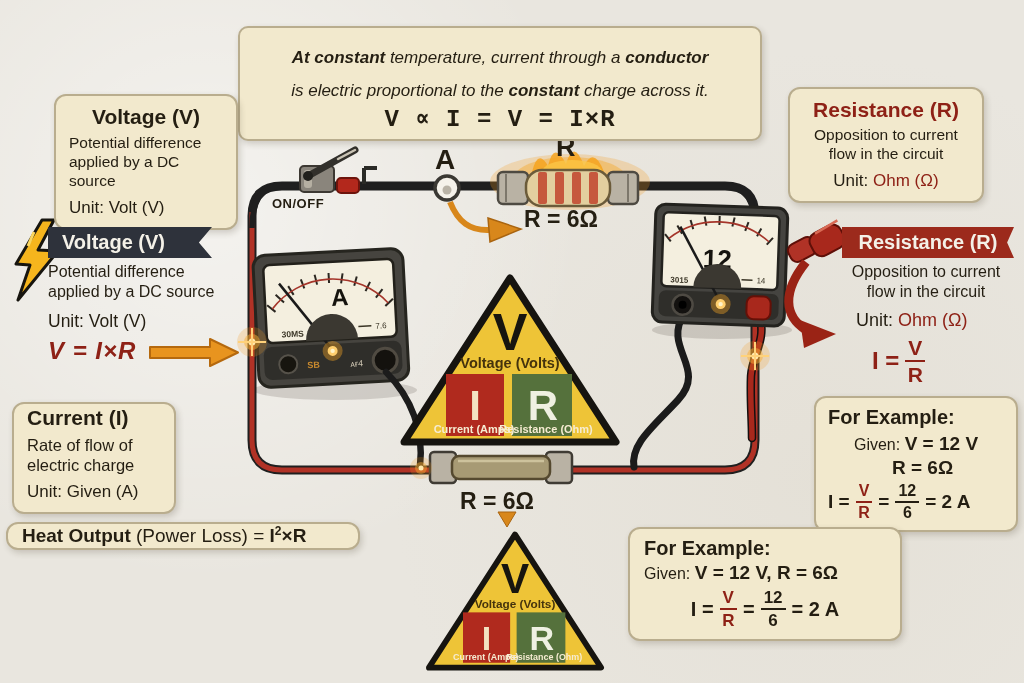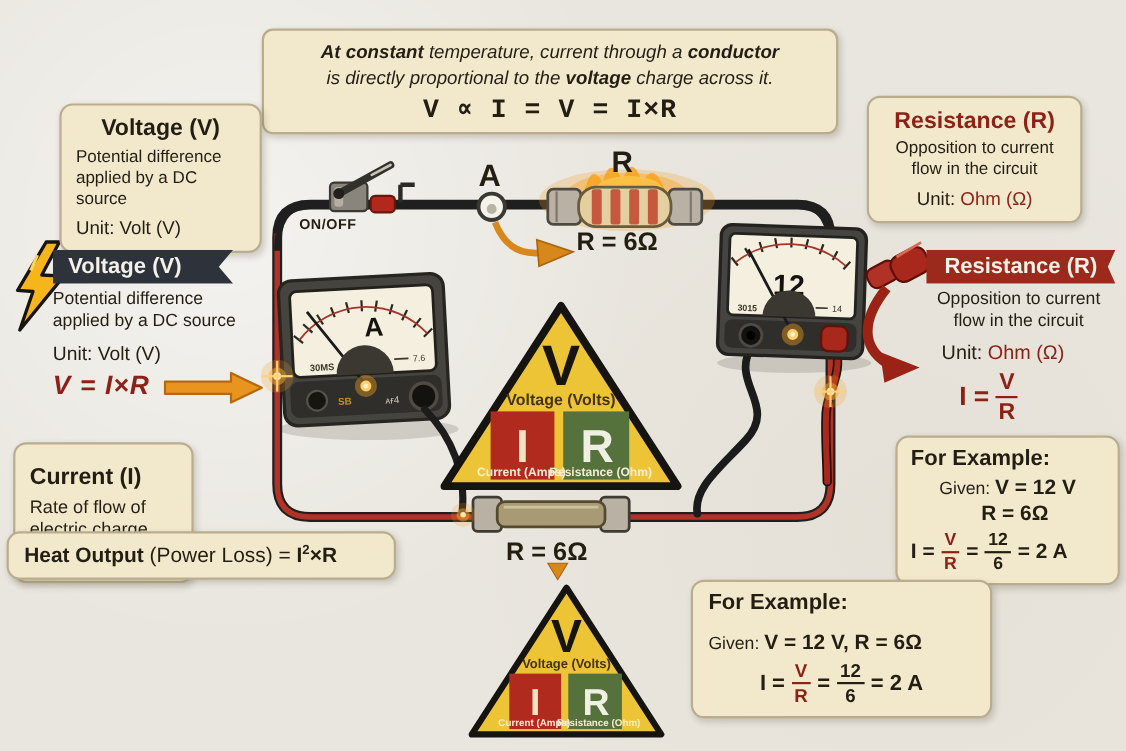--- a/index.html
+++ b/index.html
@@ -18,21 +18,21 @@
     box-shadow:2px 3px 6px rgba(60,50,30,.20);color:#241e12;box-sizing:border-box;
   }
   .title{font-weight:bold;font-size:21px;line-height:1.15;}
   .body-line{font-size:15.5px;line-height:1.22;}
   .unit-line{font-size:17px;margin-top:7px;}
   .dr{color:#8E2116;}
   .b{font-weight:bold;}
   .center{text-align:center;}
   
   #top-banner{left:238px;top:26px;width:524px;padding:9px 10px 6px;text-align:center;border-radius:10px;}
-  .banner-line{font-size:17px;font-style:italic;line-height:1.35;}
+  .banner-line{font-size:17px;font-style:italic;line-height:1.35;margin-top:10px;}
   .banner-formula{font-size:24px;font-weight:bold;letter-spacing:1px;margin-top:1px;font-family:Liberation Mono, monospace;}
   
   .ribbon{position:absolute;height:31px;line-height:31px;font-weight:bold;font-size:20px;color:#f4f1e8;}
   #voltage-ribbon{left:48px;top:227px;width:150px;background:#2E323B;padding-left:14px;
     clip-path:polygon(0 0,100% 0,92% 50%,100% 100%,0 100%);}
   #resistance-ribbon{left:842px;top:227px;width:172px;background:#9C2A1C;text-align:center;
     clip-path:polygon(0 0,100% 0,96% 50%,100% 100%,0 100%);}
   
   .frac{display:inline-block;text-align:center;vertical-align:middle;line-height:1;font-weight:bold;}
   .frac .num{display:block;border-bottom:2.5px solid currentColor;padding:0 3px 2px;}
@@ -213,47 +213,47 @@
   </svg>
 
   <div class="abs b" style="left:272px;top:196px;font-size:13px;letter-spacing:.5px;">ON/OFF</div>
   <div class="abs b" style="left:435px;top:144px;font-size:28px;">A</div>
   <div class="abs b" style="left:556px;top:132px;font-size:27px;">R</div>
   <div class="abs b" style="left:524px;top:206px;font-size:23px;">R = 6Ω</div>
   <div class="abs b" style="left:460px;top:488px;font-size:23px;">R = 6Ω</div>
 
   <div class="box" id="top-banner">
     <div class="banner-line"><span class="b">At constant</span><span> temperature, current through a </span><span class="b">conductor</span></div>
-    <div class="banner-line"><span>is directly proportional to the </span><span class="b">voltage</span><span> charge across it.</span></div>
+    <div class="banner-line"><span>is electric proportional to the </span><span class="b">constant</span><span> charge across it.</span></div>
     <div class="banner-formula">V ∝ I = V = I×R</div>
   </div>
 
   <div class="box" style="left:54px;top:94px;width:184px;padding:9px 13px 10px;">
     <div class="title center">Voltage (V)</div>
     <div class="body-line" style="margin-top:5px;">Potential difference</div>
     <div class="body-line">applied by a DC source</div>
     <div class="unit-line">Unit: Volt (V)</div>
   </div>
 
   <div class="ribbon" id="voltage-ribbon">Voltage (V)</div>
   <div class="abs" style="left:48px;top:262px;width:180px;font-size:16px;line-height:1.28;">
     <span>Potential difference</span><br>
     <span>applied by a DC source</span>
   </div>
   <div class="abs" style="left:48px;top:311px;font-size:17.5px;">Unit: Volt (V)</div>
   <div class="abs b dr" style="left:48px;top:337px;font-size:24px;letter-spacing:1px;font-style:italic;">V = I×R</div>
 
-  <div class="box" style="left:12px;top:402px;width:164px;padding:18px 13px 10px;">
+  <div class="box" style="left:12px;top:402px;width:164px;padding:2px 13px 10px;">
     <div class="title">Current (I)</div>
     <div class="body-line" style="margin-top:5px;font-size:16.5px;">Rate of flow of</div>
     <div class="body-line" style="font-size:16.5px;">electric charge</div>
     <div class="unit-line">Unit: Given (A)</div>
   </div>
 
-  <div class="box" style="left:6px;top:483px;width:354px;height:44px;padding:0 14px;display:flex;align-items:center;font-size:19px;text-align:center;">
+  <div class="box" style="left:6px;top:522px;width:354px;height:28px;padding:0 14px;display:flex;align-items:center;font-size:19px;text-align:center;">
     <span>
       <span class="b">Heat Output</span><span> (Power Loss) = </span><span class="b">I</span><sup class="b" style="font-size:12px;">2</sup><span class="b">×R</span>
     </span>
   </div>
 
   <div class="box center" style="left:788px;top:87px;width:196px;padding:9px 10px 10px;">
     <div class="title dr">Resistance (R)</div>
     <div class="body-line" style="margin-top:4px;">Opposition to current</div>
     <div class="body-line">flow in the circuit</div>
     <div class="unit-line"><span>Unit:</span> <span class="dr">Ohm (Ω)</span></div>
@@ -291,21 +291,21 @@
       <span class="frac" style="font-size:16px;">
           <span class="num">12</span>
           <span class="den">6</span>
         </span>
       <span>= 2 A</span>
     </div>
   </div>
 
   <div class="box" style="left:628px;top:527px;width:274px;padding:8px 14px 10px;">
     <div class="b" style="font-size:20px;">For Example:</div>
-    <div style="margin-top:14px;font-size:16px;">
+    <div style="margin-top:2px;font-size:16px;">
       <span>Given:</span>
       <span class="b" style="font-size:19px;">V = 12 V, R = 6Ω</span>
     </div>
     <div class="f-row" style="font-size:20px;margin-top:5px;justify-content:center;">
       <span>I =</span>
       <span class="frac dr" style="font-size:17px;">
           <span class="num">V</span>
           <span class="den">R</span>
         </span>
       <span>=</span>

